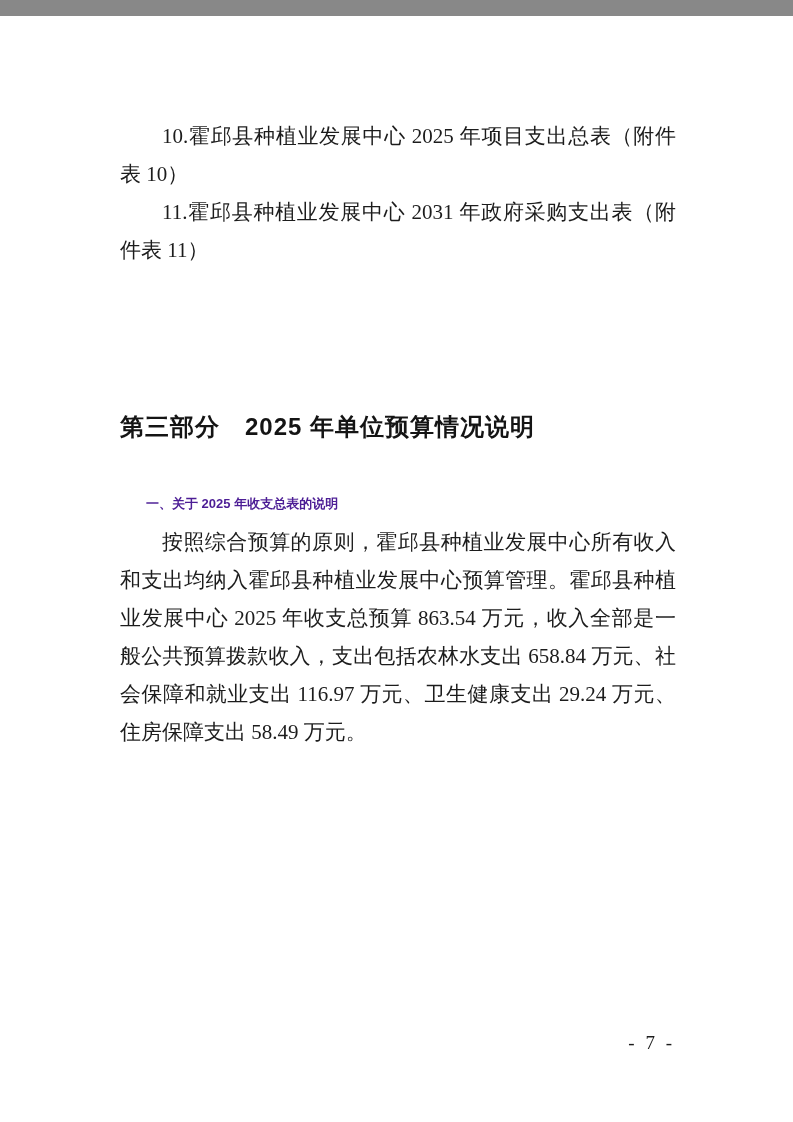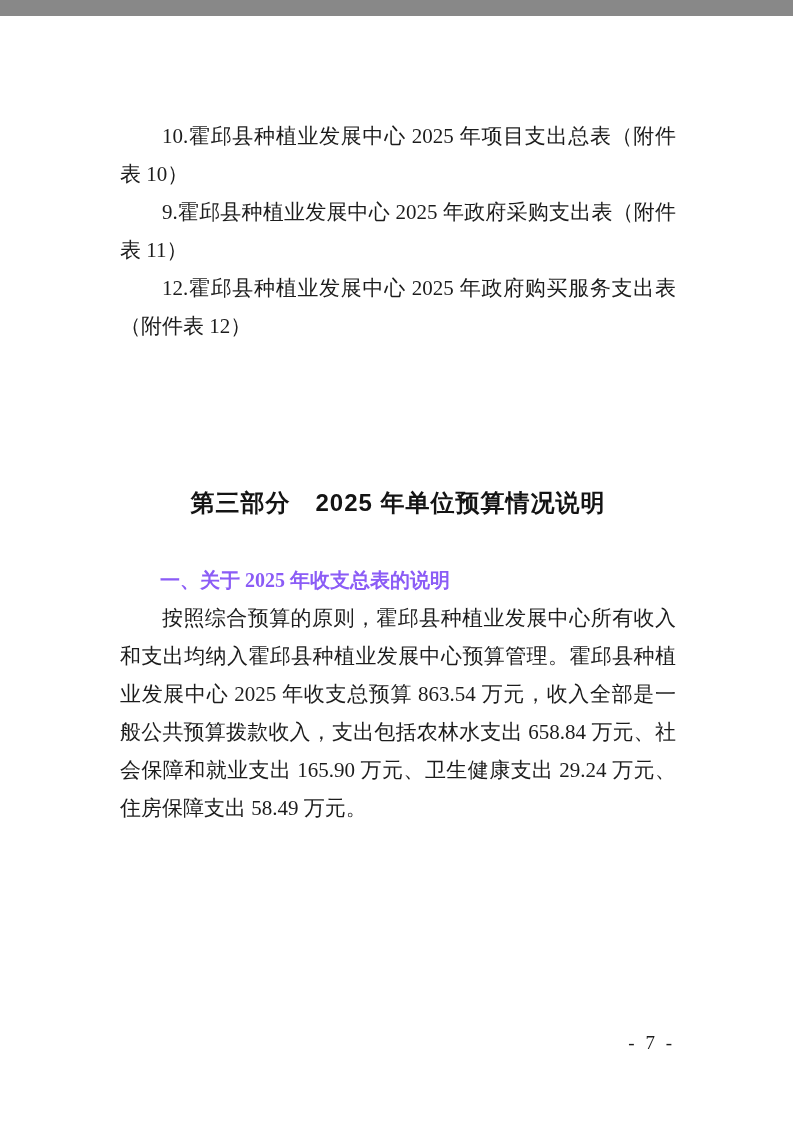--- a/index.html
+++ b/index.html
@@ -30,31 +30,30 @@
     text-indent: 2em;
     text-align: justify;
     color: #1c1c1c;
   }
   .section-heading {
     margin-top: 140px;
     font-family: "Liberation Sans", "DejaVu Sans", sans-serif;
     font-weight: 700;
     font-size: 24px;
     line-height: 36px;
-    text-align: center;
     color: #141414;
     letter-spacing: 1px;
   }
   .sub-heading {
-    font-family: Liberation Serif, serif;
+    font-family: Liberation Sans, sans-serif;
     font-weight: 700;
-    font-size: 20px;
+    font-size: 13px;
     line-height: 38px;
     text-indent: 2em;
-    color: #8b5cf6;
+    color: #4c1d95;
   }
   .sub-heading.first {
     margin-top: 40px;
   }
   .page-number {
     position: absolute;
     top: 1016px;
     right: 118px;
     font-family: "Liberation Serif", "DejaVu Serif", serif;
     font-size: 19px;
@@ -63,27 +62,26 @@
   }
 </style>
 </head>
 <body>
 
 <div class="page">
   <div class="content">
 
     <div class="attachment-list">
       <p class="body-para">10.霍邱县种植业发展中心 2025 年项目支出总表（附件表 10）</p>
-      <p class="body-para">9.霍邱县种植业发展中心 2025 年政府采购支出表（附件表 11）</p>
-      <p class="body-para">12.霍邱县种植业发展中心 2025 年政府购买服务支出表（附件表 12）</p>
+      <p class="body-para">11.霍邱县种植业发展中心 2031 年政府采购支出表（附件表 11）</p>
     </div>
 
     <h1 class="section-heading">第三部分　2025 年单位预算情况说明</h1>
 
     <h2 class="sub-heading first">一、关于 2025 年收支总表的说明</h2>
 
-    <p class="body-para">按照综合预算的原则，霍邱县种植业发展中心所有收入和支出均纳入霍邱县种植业发展中心预算管理。霍邱县种植业发展中心 2025 年收支总预算 863.54 万元，收入全部是一般公共预算拨款收入，支出包括农林水支出 658.84 万元、社会保障和就业支出 165.90 万元、卫生健康支出 29.24 万元、住房保障支出 58.49 万元。</p>
+    <p class="body-para">按照综合预算的原则，霍邱县种植业发展中心所有收入和支出均纳入霍邱县种植业发展中心预算管理。霍邱县种植业发展中心 2025 年收支总预算 863.54 万元，收入全部是一般公共预算拨款收入，支出包括农林水支出 658.84 万元、社会保障和就业支出 116.97 万元、卫生健康支出 29.24 万元、住房保障支出 58.49 万元。</p>
 
 
   </div>
 
   <div class="page-number">- 7 -</div>
 </div>
 
 </body></html>

